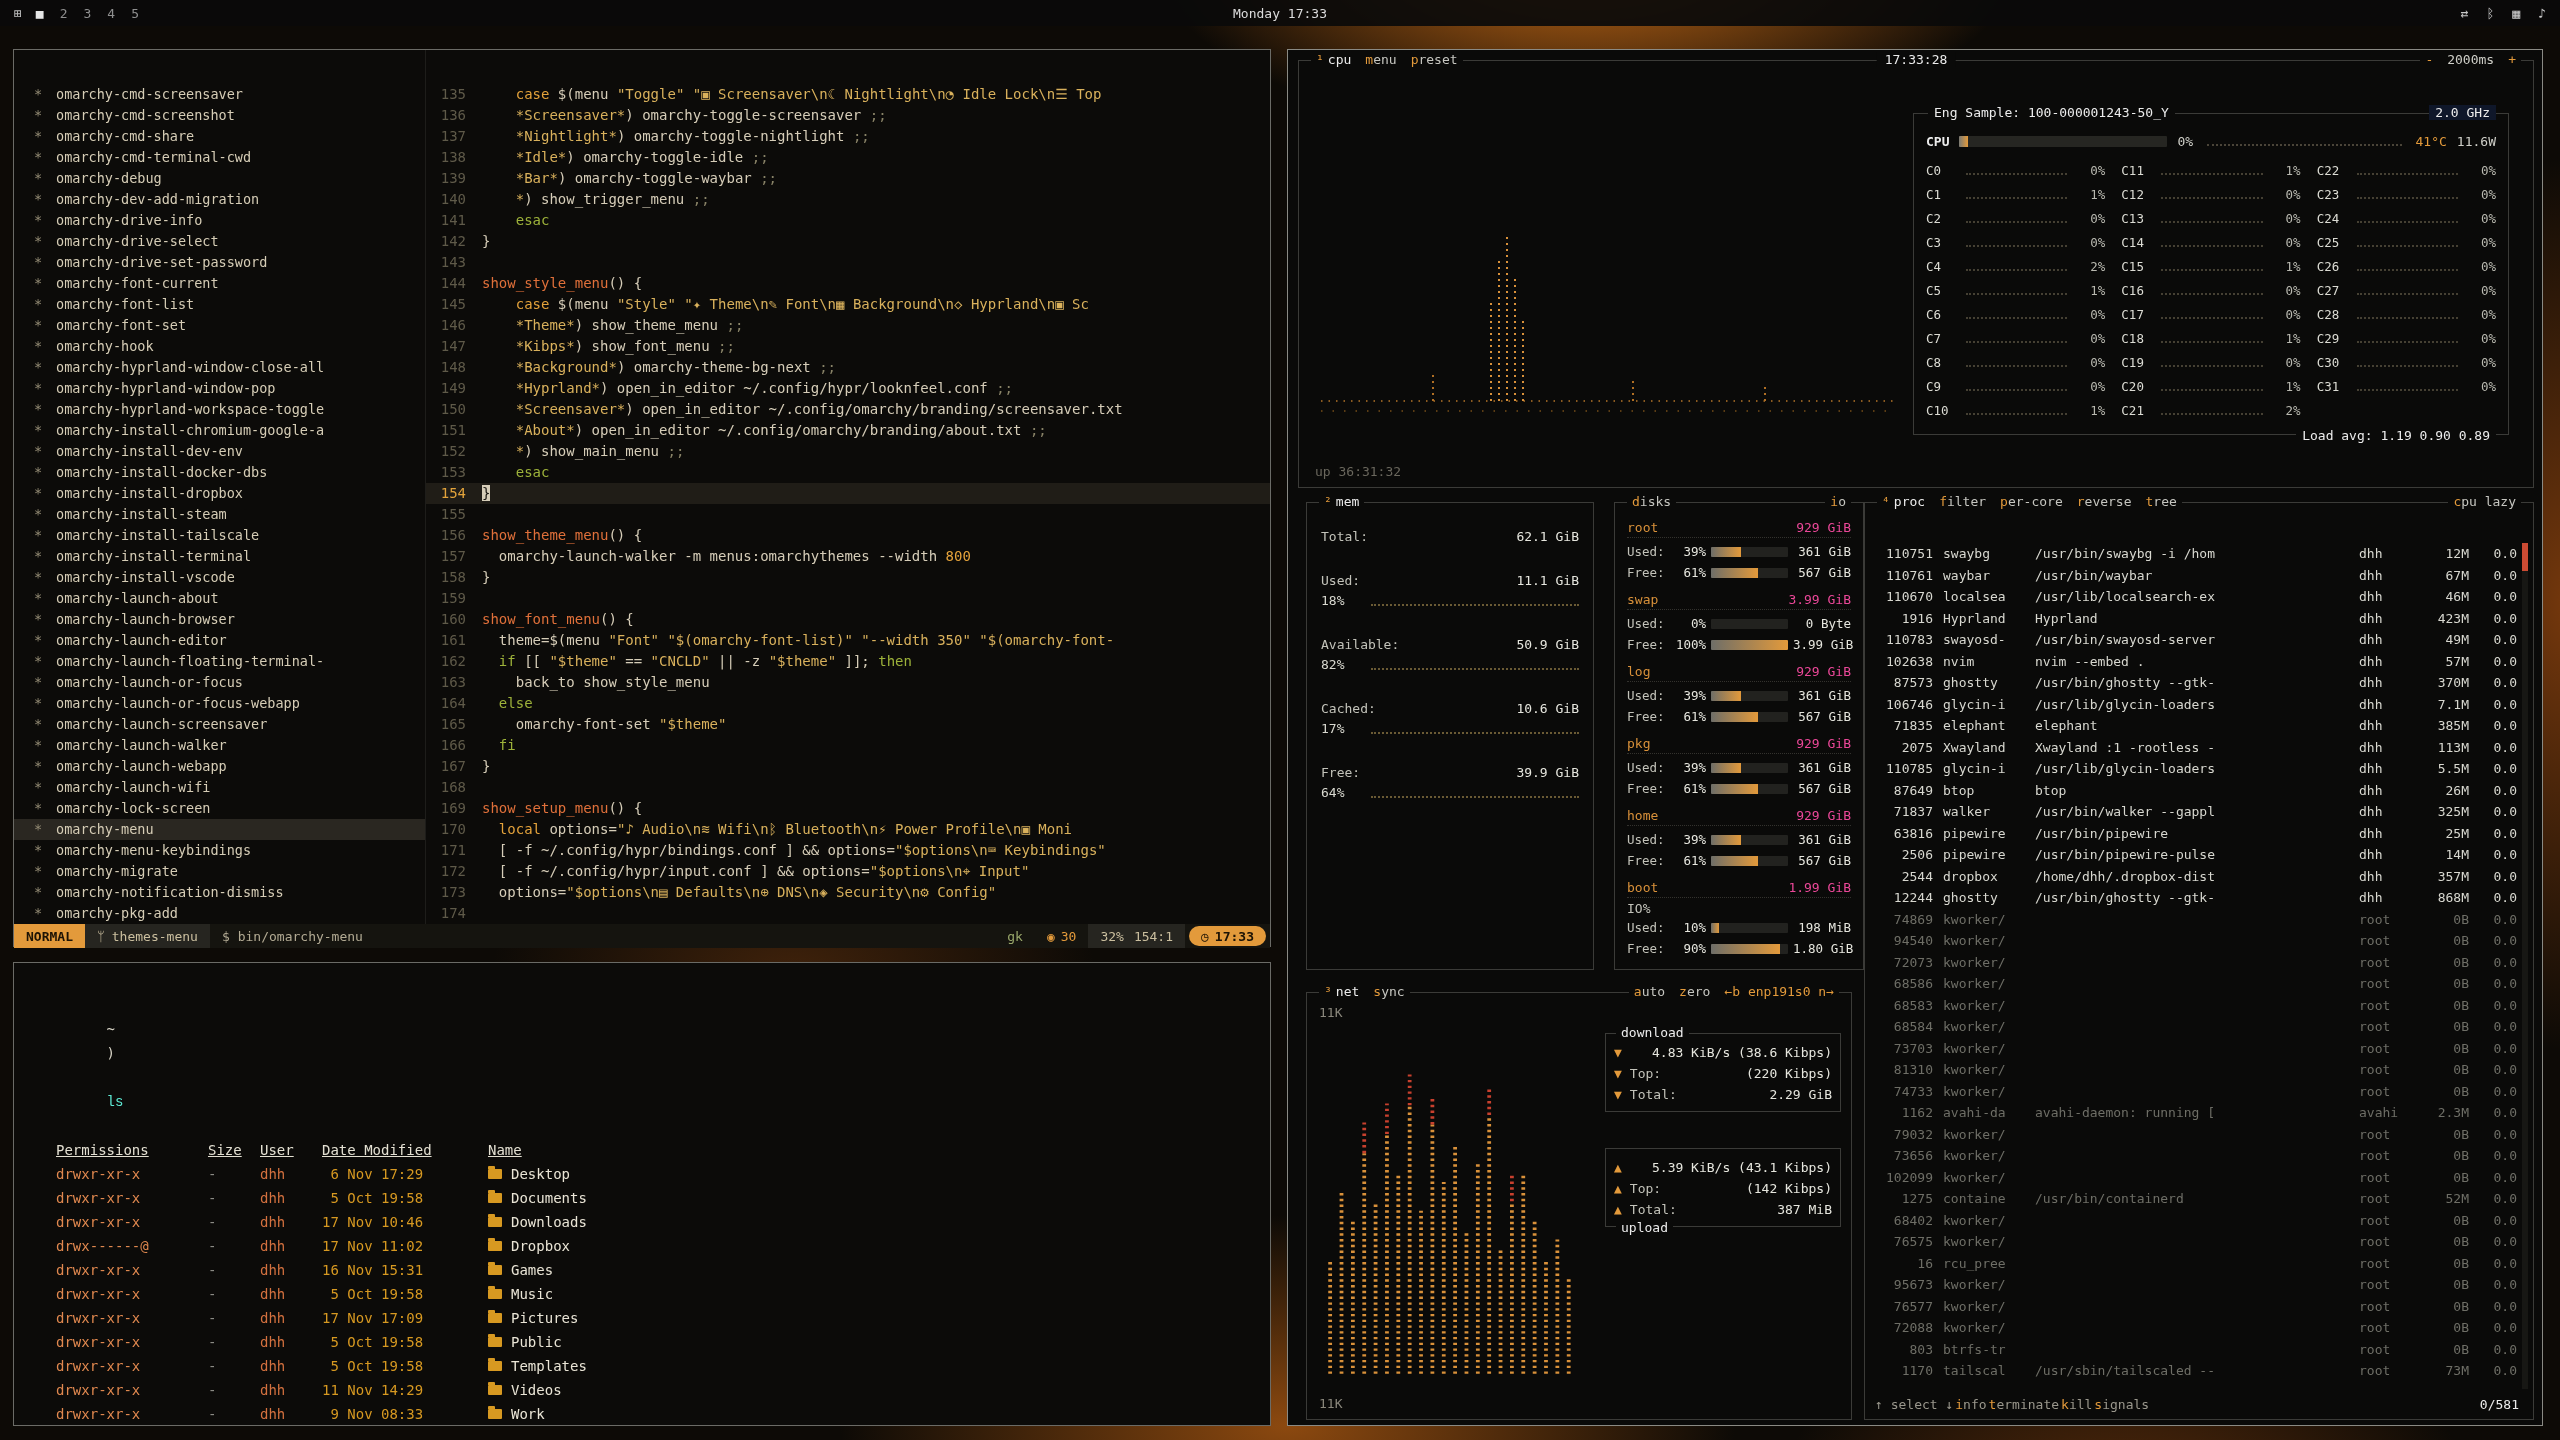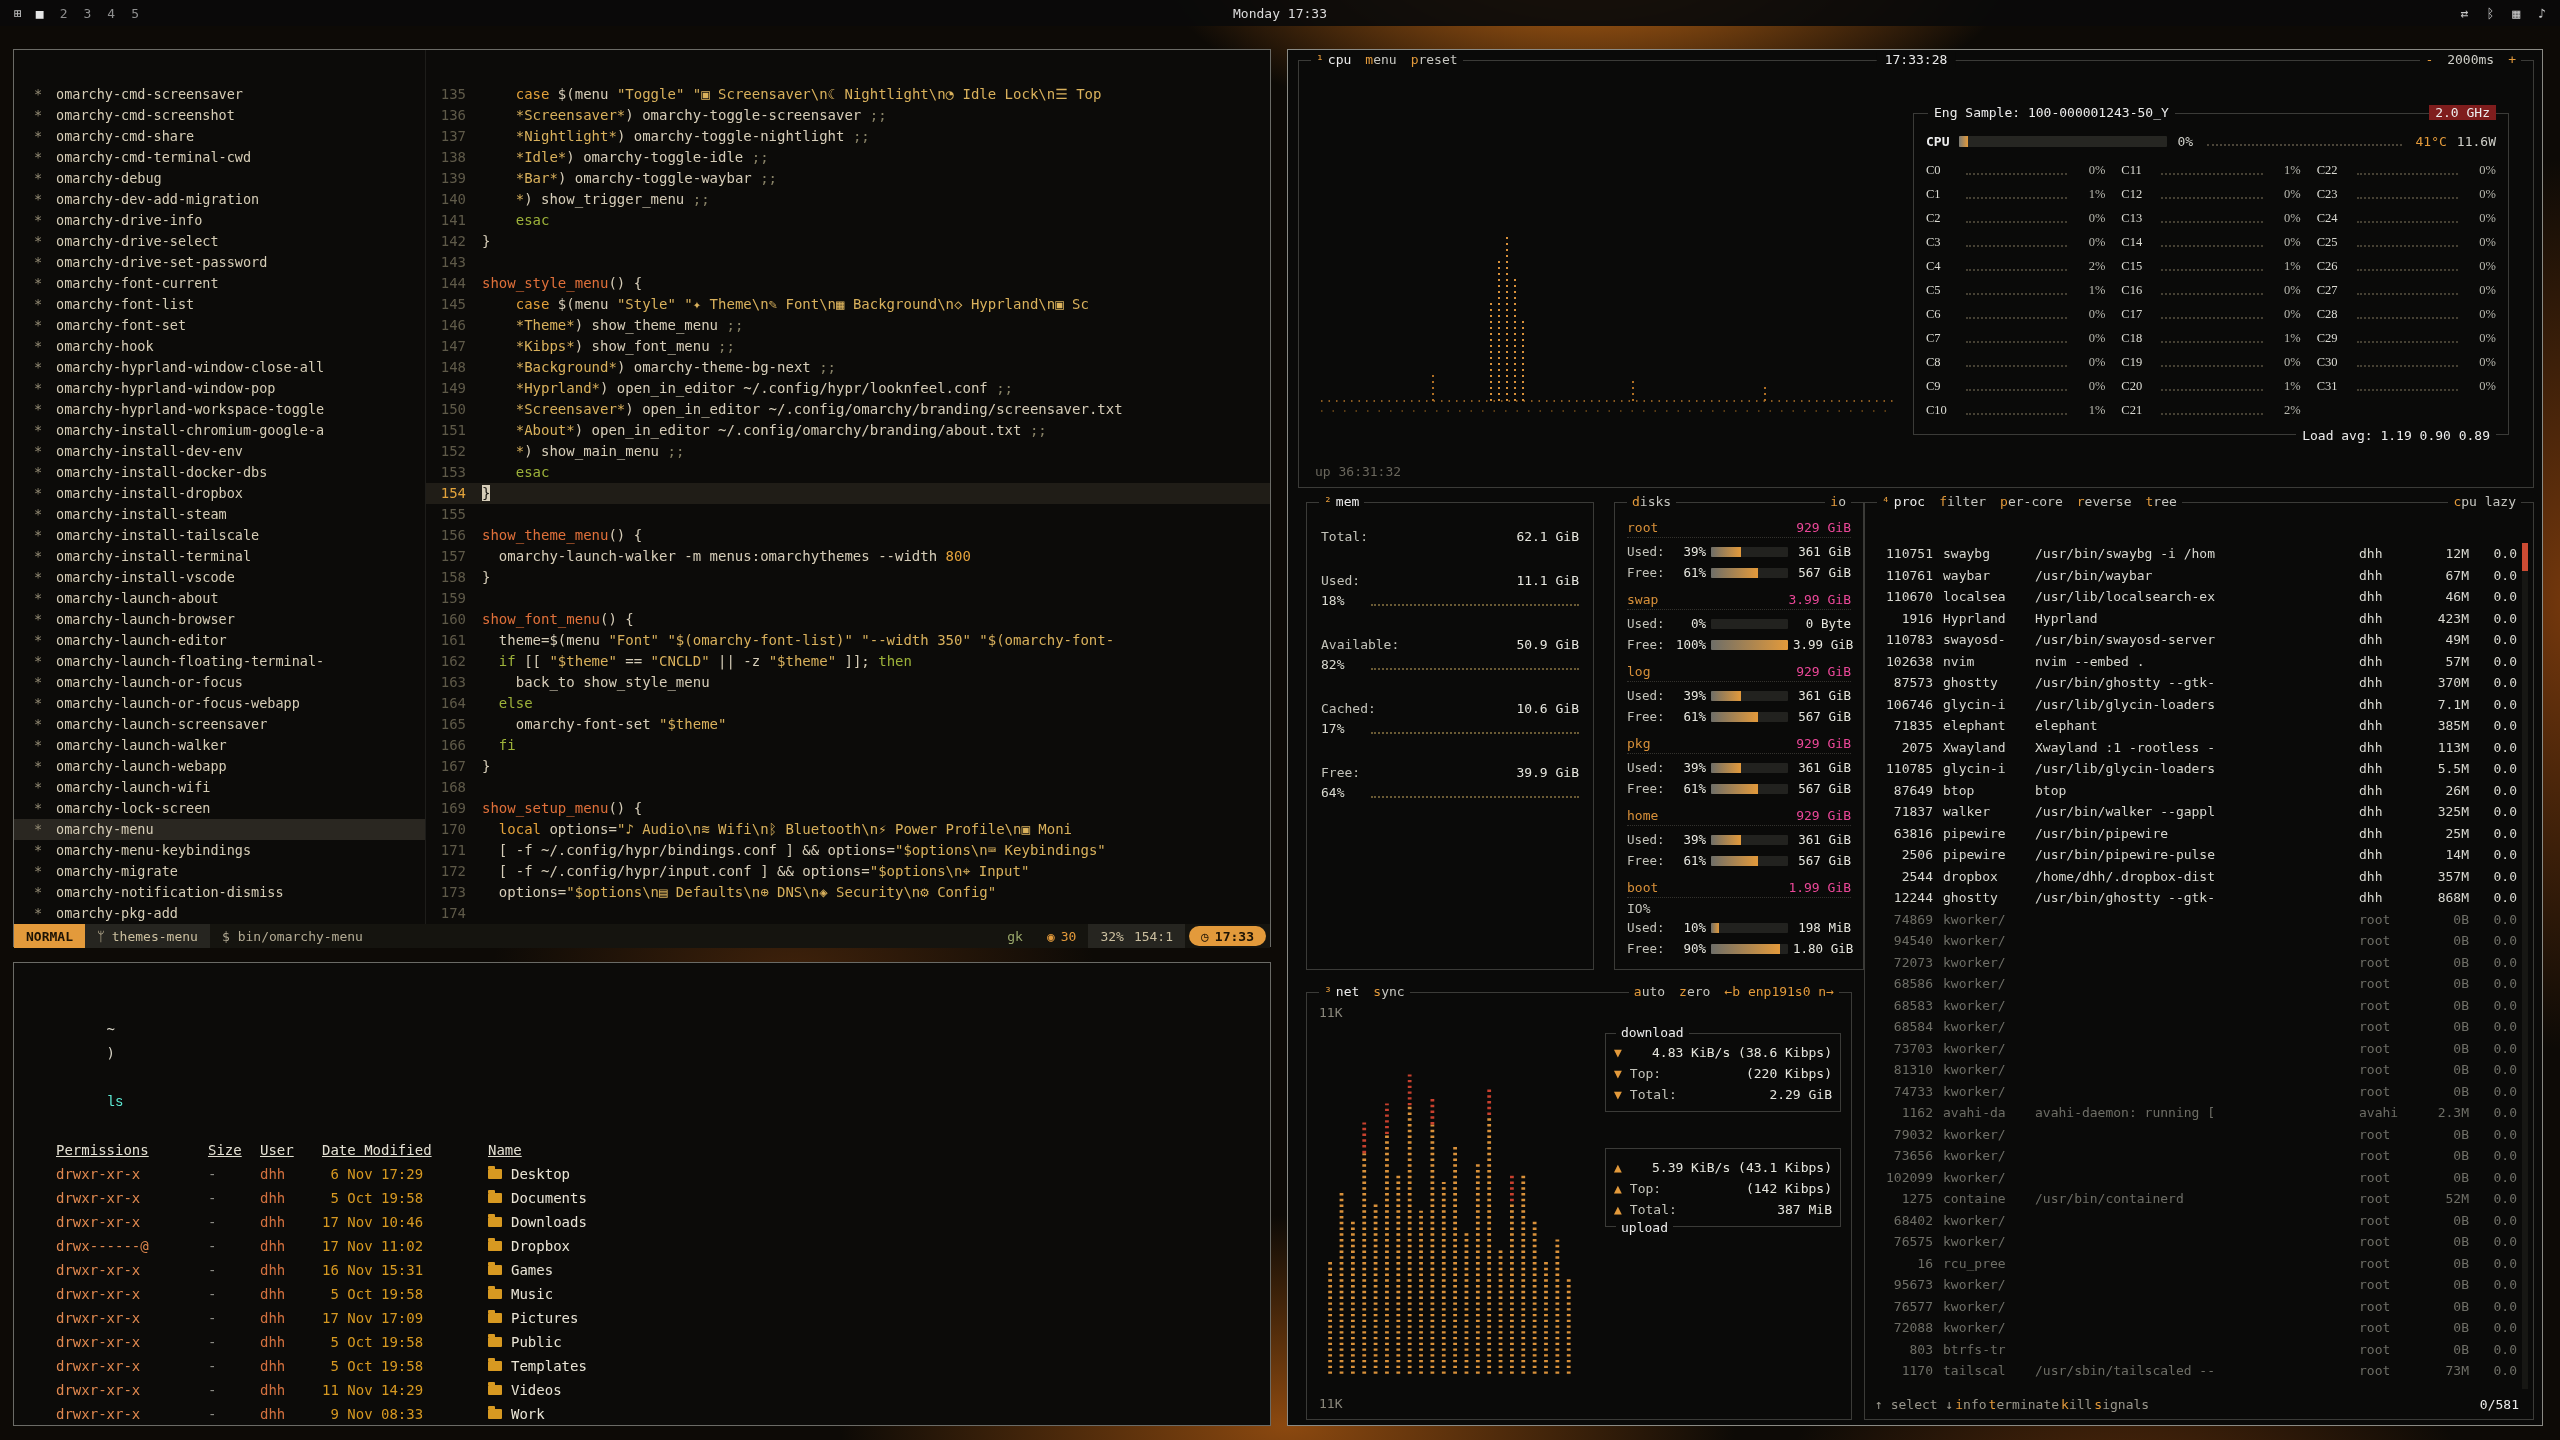--- a/index.html
+++ b/index.html
@@ -79,29 +79,29 @@
   .bbtn::first-letter { color:#e39a3b; }
   .btr { position:absolute; top:-9px; right:12px; display:flex; gap:14px; background:#0a0a09; padding:0 5px; }
   .btime { position:absolute; top:-9px; left:50%; transform:translateX(-50%); background:#0a0a09; padding:0 8px; color:#ececec; }
   .hot { color:#e39a3b; }
 
   .box-cpu { left:10px; top:10px; width:1236px; height:428px; }
   .cpu-graph { position:absolute; left:14px; top:44px; width:590px; height:356px; }
   .uptime { position:absolute; left:16px; bottom:8px; color:#6a675d; }
   .cpu-panel { position:absolute; left:614px; top:52px; width:596px; height:322px; border:1px solid #3b3b38; padding:14px 12px 6px; }
   .panel-model { position:absolute; top:-9px; left:14px; background:#0a0a09; padding:0 6px; color:#ececec; }
-  .panel-freq { position:absolute; top:-9px; right:12px; background:#7f1d1d; padding:0 6px; color:#ececec; }
+  .panel-freq { position:absolute; top:-9px; right:12px; background:#0f172a; padding:0 6px; color:#ececec; }
   .panel-load { position:absolute; bottom:-9px; right:12px; background:#0a0a09; padding:0 6px; color:#ececec; }
   .cpu-row { display:flex; align-items:center; gap:10px; height:26px; white-space:pre; }
   .cw { color:#ececec; font-weight:bold; }
   .meter { width:208px; height:11px; background:#262622; border-radius:1px; overflow:hidden; flex:none; }
   .meter i { display:block; height:100%; background:linear-gradient(90deg,#7a7a74,#e39a3b); }
   .dots { flex:1; border-bottom:2px dotted #4a4438; height:10px; margin:0 4px; }
   .temp { color:#e39a3b; }
-  .cores { display:grid; grid-auto-flow:column; grid-template-rows:repeat(11,24px); grid-template-columns:repeat(3,1fr); column-gap:16px; margin-top:4px;font-family:Liberation Serif, serif; }
+  .cores { display:grid; grid-auto-flow:column; grid-template-rows:repeat(11,24px); grid-template-columns:repeat(3,1fr); column-gap:16px; margin-top:4px; }
   .core { display:flex; align-items:center; font-size:12.5px; }
   .cname { width:34px; color:#dcdcd4; flex:none; }
   .cdots { flex:1; border-bottom:2px dotted #454033; height:9px; margin:0 6px; }
   .cpct { width:32px; text-align:right; color:#b9b9b0; flex:none; }
 
   .box-mem { left:18px; top:452px; width:288px; height:468px; padding:24px 14px 8px; }
   .mstat { margin-bottom:24px; }
   .mrow1 { display:flex; justify-content:space-between; color:#e6e6de; line-height:20px; }
   .mrow1 .mk { color:#c3c3ba; }
   .mrow2 { display:flex; align-items:center; line-height:20px; }

